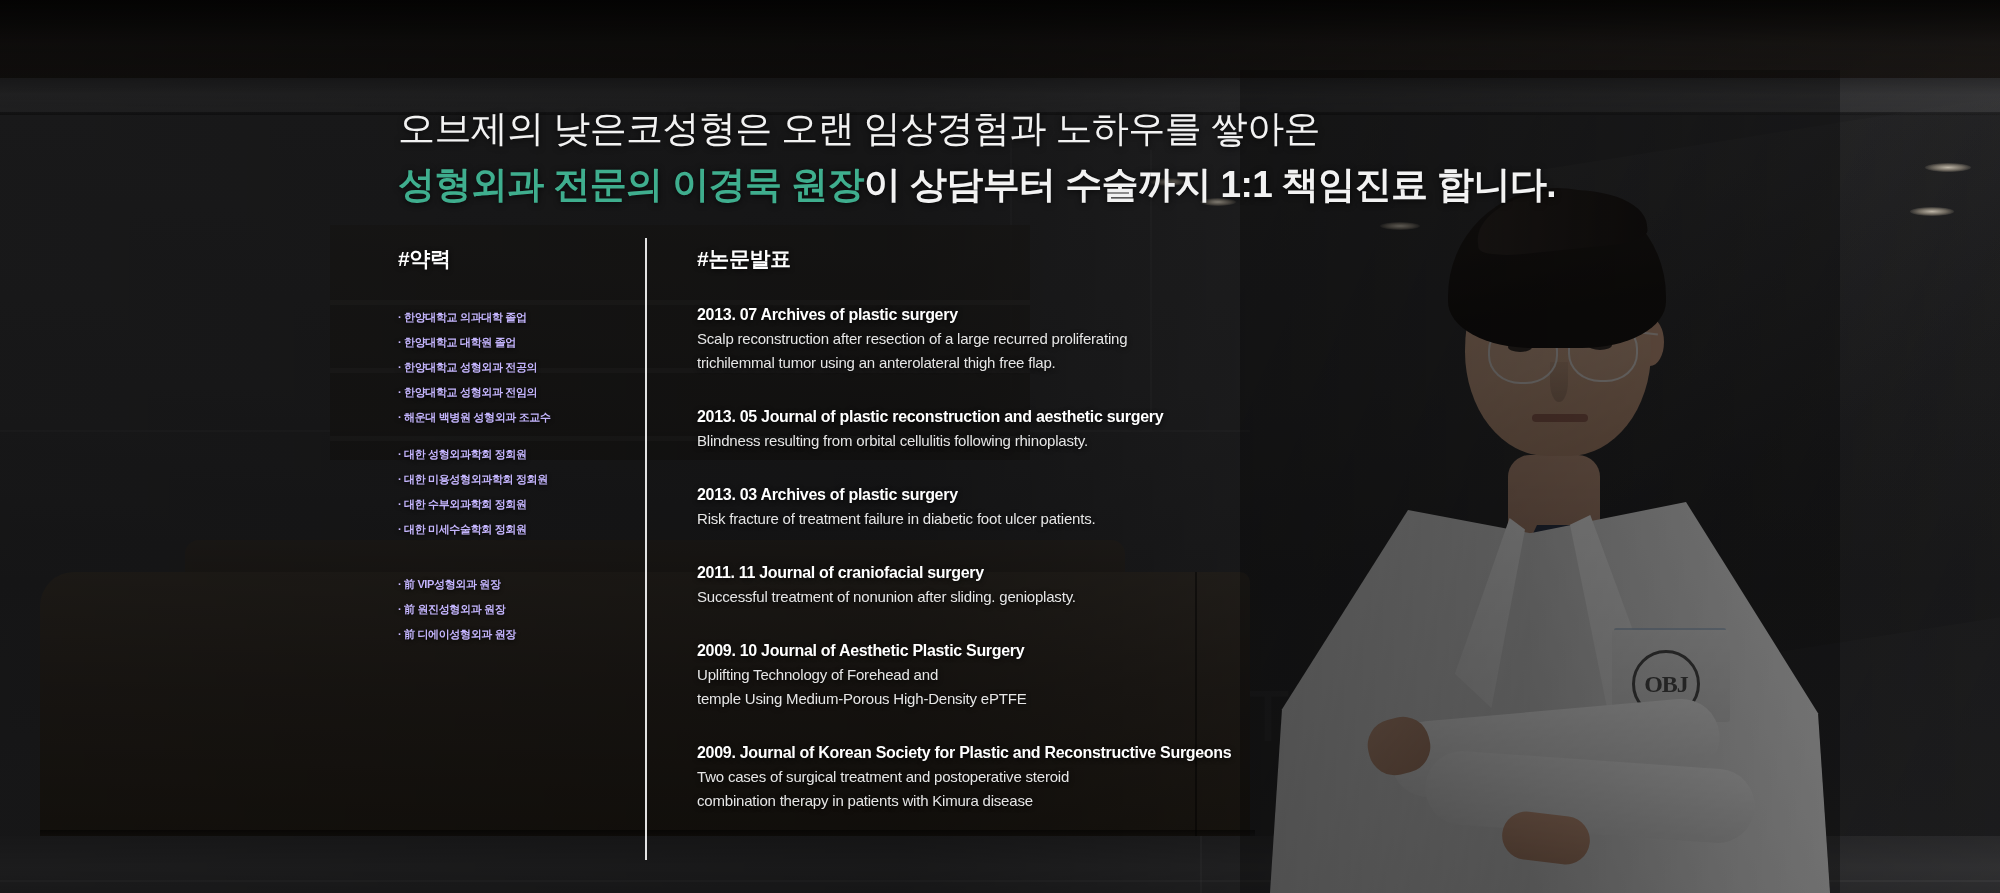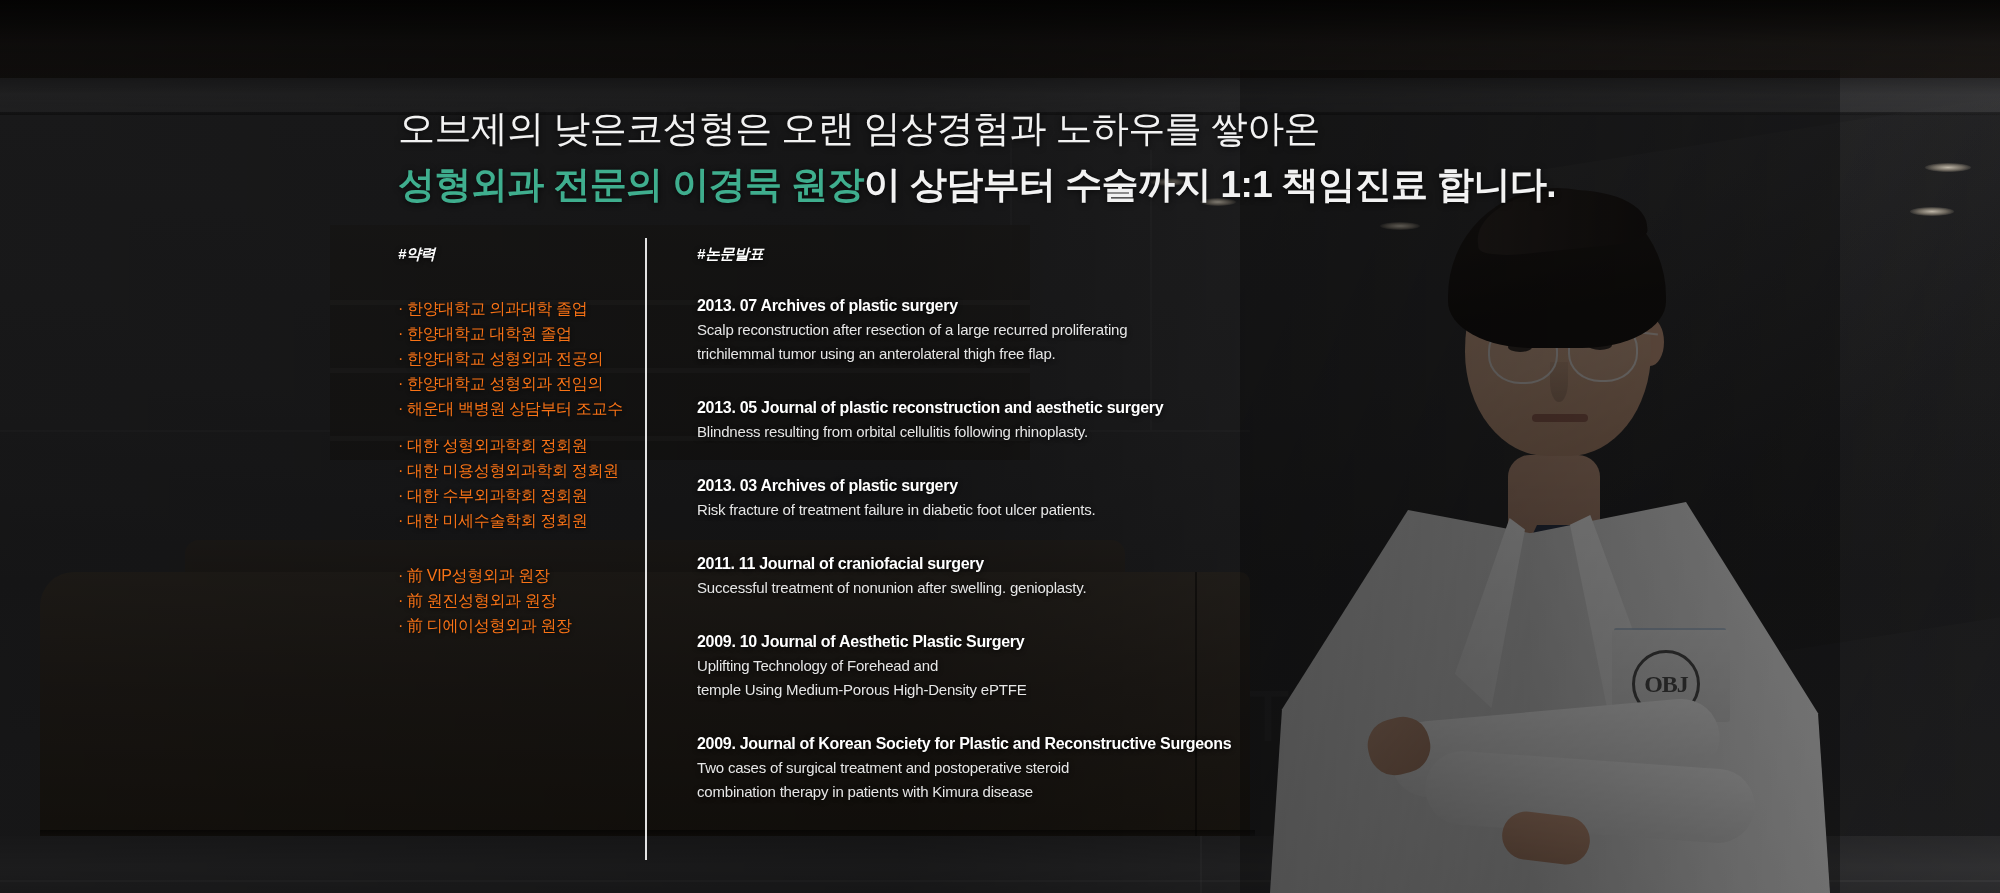--- a/index.html
+++ b/index.html
@@ -202,32 +202,31 @@
 
   .divider{
     position:absolute;left:645px;top:238px;width:2px;height:622px;
     background:rgba(255,255,255,.88);
   }
 
   .col-left{position:absolute;left:398px;top:245px;width:230px;}
   .col-right{position:absolute;left:697px;top:245px;width:540px;}
 
   .sec-title{
-    font-size:15px;font-weight:700;color:#ffffff;letter-spacing:-.4px;
+    font-size:21px;font-weight:700;color:#ffffff;letter-spacing:-.4px;
     text-shadow:0 1px 5px rgba(0,0,0,.8);
-    font-style:italic;
   }
 
   .bio-group{margin-top:0;}
   .bio-group.g1{margin-top:32px;}
   .bio-group.g2{margin-top:12px;}
   .bio-group.g3{margin-top:30px;}
   .bio-item{
-    font-size:16px;color:#f97316;line-height:25px;letter-spacing:-.35px;
-    text-shadow:0 1px 4px rgba(0,0,0,.85);white-space:nowrap;
+    font-size:11px;color:#c4b5fd;line-height:25px;letter-spacing:-.35px;
+    text-shadow:0 1px 4px rgba(0,0,0,.85);white-space:nowrap;font-weight:bold;
   }
 
   .pub{margin-top:30px;}
   .pub:first-of-type{margin-top:34px;}
   .pub-title{
     font-size:16px;font-weight:700;color:#ffffff;line-height:24px;letter-spacing:-.3px;
     text-shadow:0 1px 5px rgba(0,0,0,.85);white-space:nowrap;
   }
   .pub-line{
     font-size:15px;font-weight:400;color:#e6e6e6;line-height:24px;letter-spacing:-.2px;
@@ -318,21 +317,21 @@
     <div class="divider"></div>
 
     <div class="col-left">
       <div class="sec-title">#약력</div>
 
       <div class="bio-group g1">
         <div class="bio-item">· 한양대학교 의과대학 졸업</div>
         <div class="bio-item">· 한양대학교 대학원 졸업</div>
         <div class="bio-item">· 한양대학교 성형외과 전공의</div>
         <div class="bio-item">· 한양대학교 성형외과 전임의</div>
-        <div class="bio-item">· 해운대 백병원 상담부터 조교수</div>
+        <div class="bio-item">· 해운대 백병원 성형외과 조교수</div>
       </div>
 
       <div class="bio-group g2">
         <div class="bio-item">· 대한 성형외과학회 정회원</div>
         <div class="bio-item">· 대한 미용성형외과학회 정회원</div>
         <div class="bio-item">· 대한 수부외과학회 정회원</div>
         <div class="bio-item">· 대한 미세수술학회 정회원</div>
       </div>
 
       <div class="bio-group g3">
@@ -357,21 +356,21 @@
         <div class="pub-line">Blindness resulting from orbital cellulitis following rhinoplasty.</div>
       </div>
 
       <div class="pub">
         <div class="pub-title">2013. 03 Archives of plastic surgery</div>
         <div class="pub-line">Risk fracture of treatment failure in diabetic foot ulcer patients.</div>
       </div>
 
       <div class="pub">
         <div class="pub-title">2011. 11 Journal of craniofacial surgery</div>
-        <div class="pub-line">Successful treatment of nonunion after swelling. genioplasty.</div>
+        <div class="pub-line">Successful treatment of nonunion after sliding. genioplasty.</div>
       </div>
 
       <div class="pub">
         <div class="pub-title">2009. 10 Journal of Aesthetic Plastic Surgery</div>
         <div class="pub-line">Uplifting Technology of Forehead and</div>
         <div class="pub-line">temple Using Medium-Porous High-Density ePTFE</div>
       </div>
 
       <div class="pub">
         <div class="pub-title">2009. Journal of Korean Society for Plastic and Reconstructive Surgeons</div>

